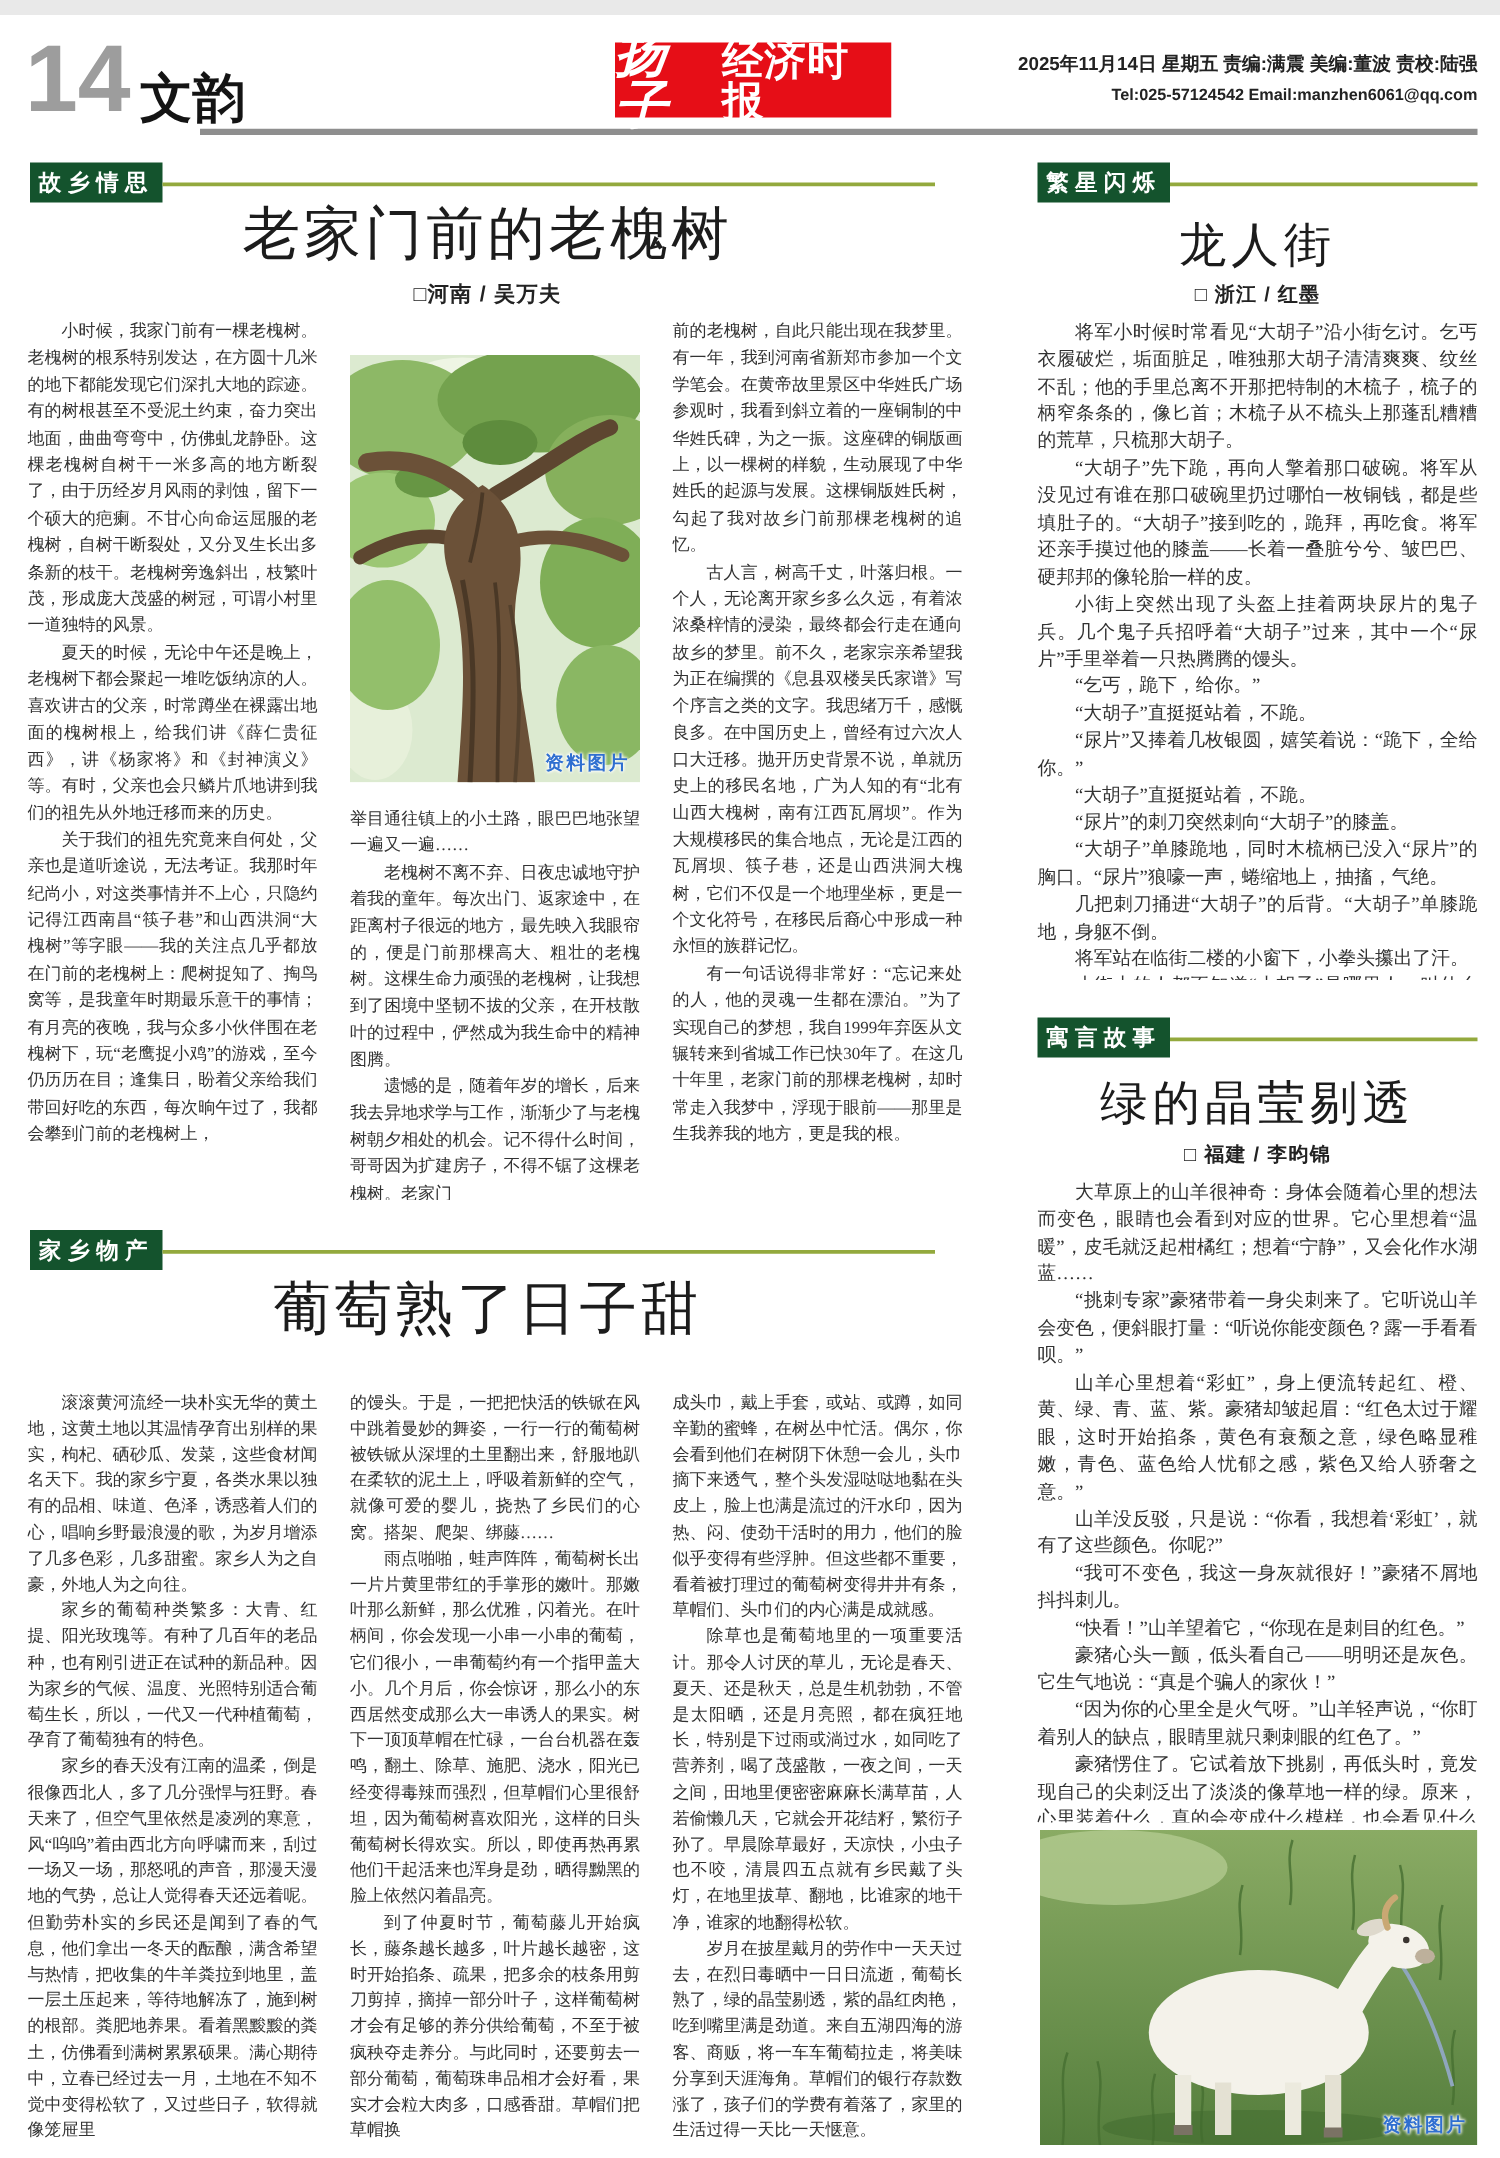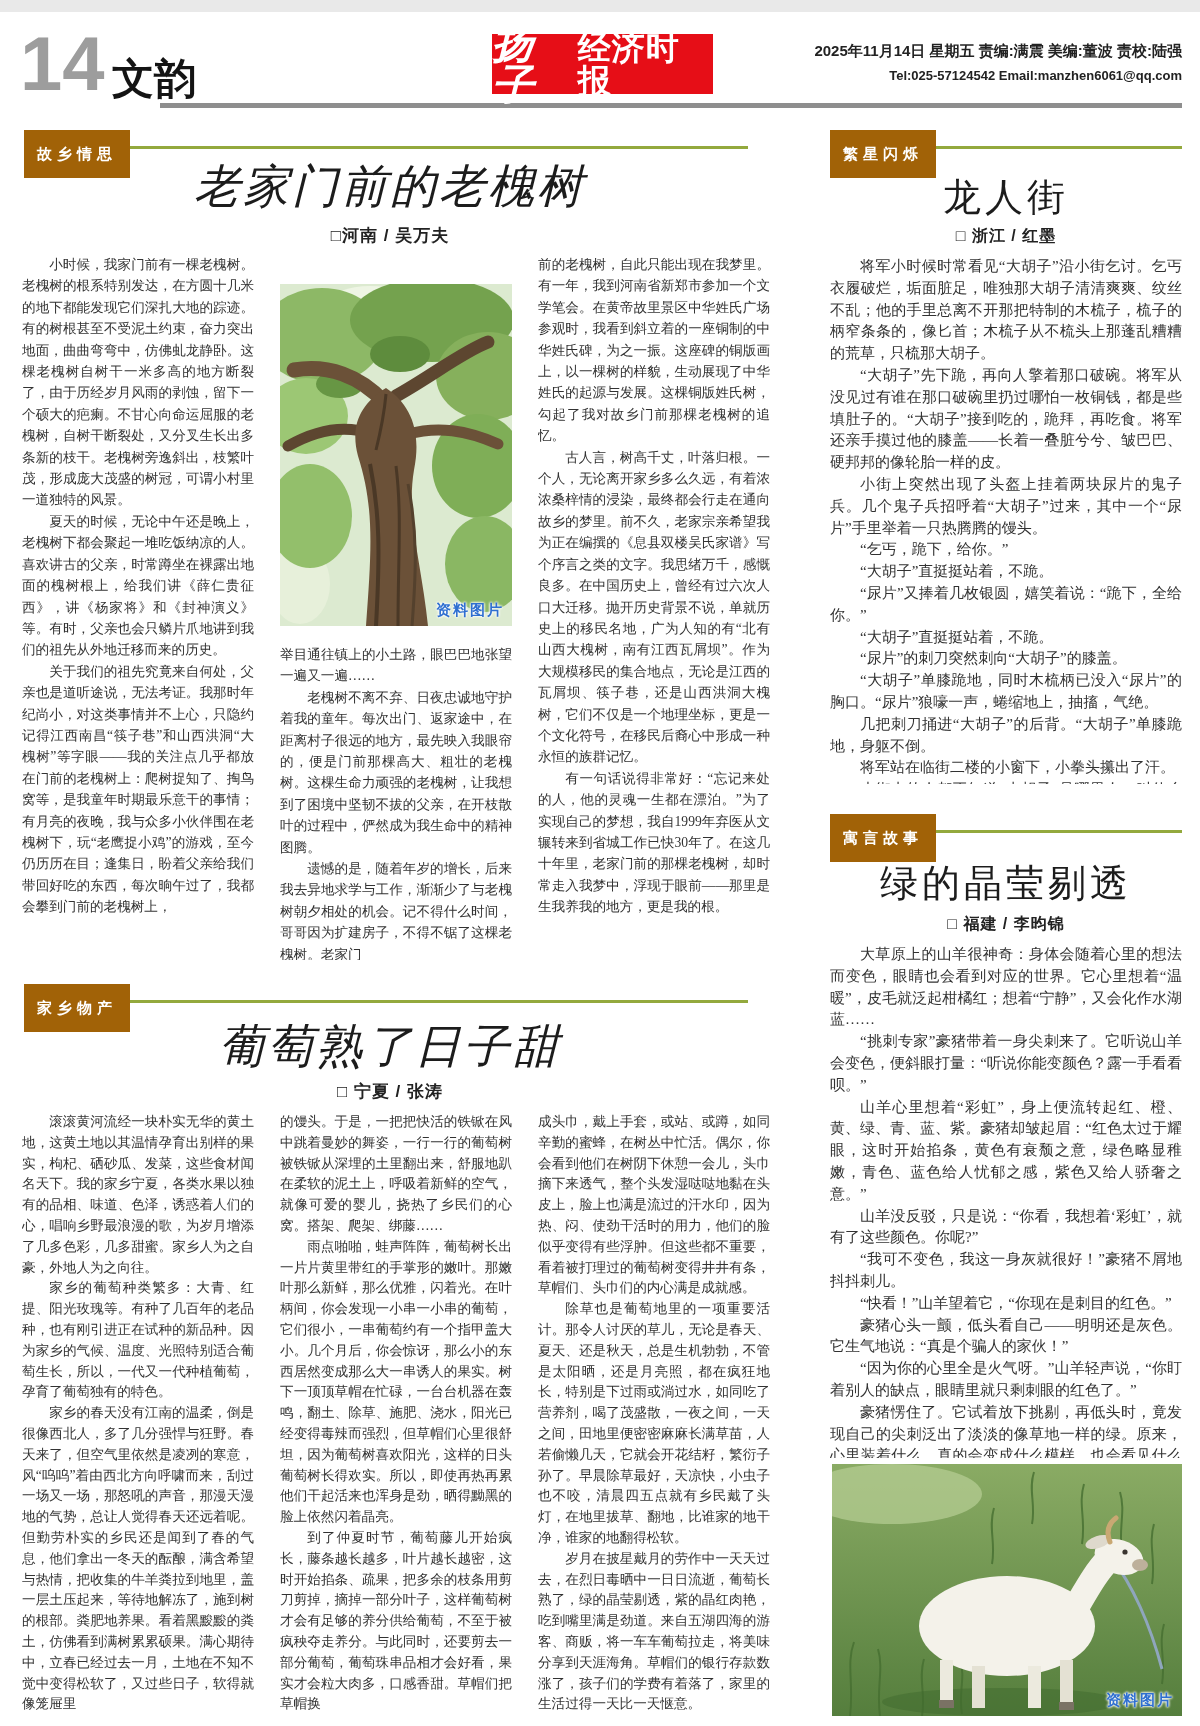--- a/index.html
+++ b/index.html
@@ -16,29 +16,29 @@
   .masthead{left:492px;top:22px;width:221px;height:60px;background:#e60e17;color:#fff;
             display:flex;align-items:center;justify-content:center;gap:2px;}
   .logo-script{font-family:"Liberation Serif",serif;font-style:italic;font-weight:bold;font-size:42px;line-height:1;}
   .logo-rest{font-family:"Liberation Sans","DejaVu Sans",sans-serif;font-weight:bold;font-size:33px;letter-spacing:1px;line-height:1;}
   .dateline{right:18px;top:30px;font-family:"Liberation Sans","DejaVu Sans",sans-serif;
             font-size:15px;font-weight:600;color:#222;text-align:right;}
   .contact{right:18px;top:56px;font-family:"Liberation Sans","DejaVu Sans",sans-serif;
            font-size:13px;font-weight:600;color:#222;text-align:right;}
 
   
-  .label{width:106px;height:48px;background:#a16207;color:#fff;display:flex;align-items:center;
+  .label{width:106px;height:32px;background:#14532d;color:#fff;display:flex;align-items:center;
          justify-content:center;font-family:"Liberation Sans","DejaVu Sans",sans-serif;
-         font-size:15px;font-weight:bold;letter-spacing:5px;}
+         font-size:18px;font-weight:bold;letter-spacing:5px;}
   .label-line{height:3px;background:#93a93d;}
 
   
   .title{font-family:"Liberation Sans","DejaVu Sans",sans-serif;font-weight:500;color:#1c1c1c;
          text-align:center;line-height:1.15;}
-  .t-big{font-size:46px;letter-spacing:3px;font-style:italic;}
+  .t-big{font-size:46px;letter-spacing:3px;}
   .t-mid{font-size:38px;letter-spacing:4px;}
   .byline{font-family:"Liberation Sans","DejaVu Sans",sans-serif;font-weight:bold;font-size:17px;
           color:#222;text-align:center;letter-spacing:1px;}
 
   
   .col{overflow:hidden;text-align:justify;}
   .col p{margin:0;text-indent:2em;}
   .col p.cont{text-indent:0;}
   .body-a{width:232px;font-size:13.6px;line-height:21.4px;}
   .body-c{width:232px;font-size:13.6px;line-height:20.8px;}
@@ -186,21 +186,20 @@
       <rect x="228" y="196" width="13" height="46" fill="#e4e1d3"></rect>
       <rect x="107" y="236" width="15" height="8" fill="#7a7264"></rect>
       <rect x="227" y="238" width="15" height="8" fill="#7a7264"></rect>
     </svg>
     <span class="caption">资料图片</span>
   </div>
 
   <div class="abs label" style="left:24px;top:972px;">家乡物产</div>
   <div class="abs label-line" style="left:130px;top:988px;width:618px;"></div>
   <div class="abs title t-big" style="left:20px;top:1008px;width:740px;">葡萄熟了日子甜</div>
-  <div class="abs byline" style="left:20px;top:1068px;width:740px;">□ 宁夏 / 张涛</div>
 
   <div class="abs col body-c" style="left:22px;top:1100px;height:626px;">
       <p>滚滚黄河流经一块朴实无华的黄土地，这黄土地以其温情孕育出别样的果实，枸杞、硒砂瓜、发菜，这些食材闻名天下。我的家乡宁夏，各类水果以独有的品相、味道、色泽，诱惑着人们的心，唱响乡野最浪漫的歌，为岁月增添了几多色彩，几多甜蜜。家乡人为之自豪，外地人为之向往。</p>
       <p>家乡的葡萄种类繁多：大青、红提、阳光玫瑰等。有种了几百年的老品种，也有刚引进正在试种的新品种。因为家乡的气候、温度、光照特别适合葡萄生长，所以，一代又一代种植葡萄，孕育了葡萄独有的特色。</p>
       <p>家乡的春天没有江南的温柔，倒是很像西北人，多了几分强悍与狂野。春天来了，但空气里依然是凌冽的寒意，风“呜呜”着由西北方向呼啸而来，刮过一场又一场，那怒吼的声音，那漫天漫地的气势，总让人觉得春天还远着呢。但勤劳朴实的乡民还是闻到了春的气息，他们拿出一冬天的酝酿，满含希望与热情，把收集的牛羊粪拉到地里，盖一层土压起来，等待地解冻了，施到树的根部。粪肥地养果。看着黑黢黢的粪土，仿佛看到满树累累硕果。满心期待中，立春已经过去一月，土地在不知不觉中变得松软了，又过些日子，软得就像笼屉里</p>
     </div>
   <div class="abs col body-c" style="left:280px;top:1100px;height:626px;">
       <p class="cont">的馒头。于是，一把把快活的铁锨在风中跳着曼妙的舞姿，一行一行的葡萄树被铁锨从深埋的土里翻出来，舒服地趴在柔软的泥土上，呼吸着新鲜的空气，就像可爱的婴儿，挠热了乡民们的心窝。搭架、爬架、绑藤……</p>
       <p>雨点啪啪，蛙声阵阵，葡萄树长出一片片黄里带红的手掌形的嫩叶。那嫩叶那么新鲜，那么优雅，闪着光。在叶柄间，你会发现一小串一小串的葡萄，它们很小，一串葡萄约有一个指甲盖大小。几个月后，你会惊讶，那么小的东西居然变成那么大一串诱人的果实。树下一顶顶草帽在忙碌，一台台机器在轰鸣，翻土、除草、施肥、浇水，阳光已经变得毒辣而强烈，但草帽们心里很舒坦，因为葡萄树喜欢阳光，这样的日头葡萄树长得欢实。所以，即使再热再累他们干起活来也浑身是劲，晒得黝黑的脸上依然闪着晶亮。</p>
       <p>到了仲夏时节，葡萄藤儿开始疯长，藤条越长越多，叶片越长越密，这时开始掐条、疏果，把多余的枝条用剪刀剪掉，摘掉一部分叶子，这样葡萄树才会有足够的养分供给葡萄，不至于被疯秧夺走养分。与此同时，还要剪去一部分葡萄，葡萄珠串品相才会好看，果实才会粒大肉多，口感香甜。草帽们把草帽换</p>

